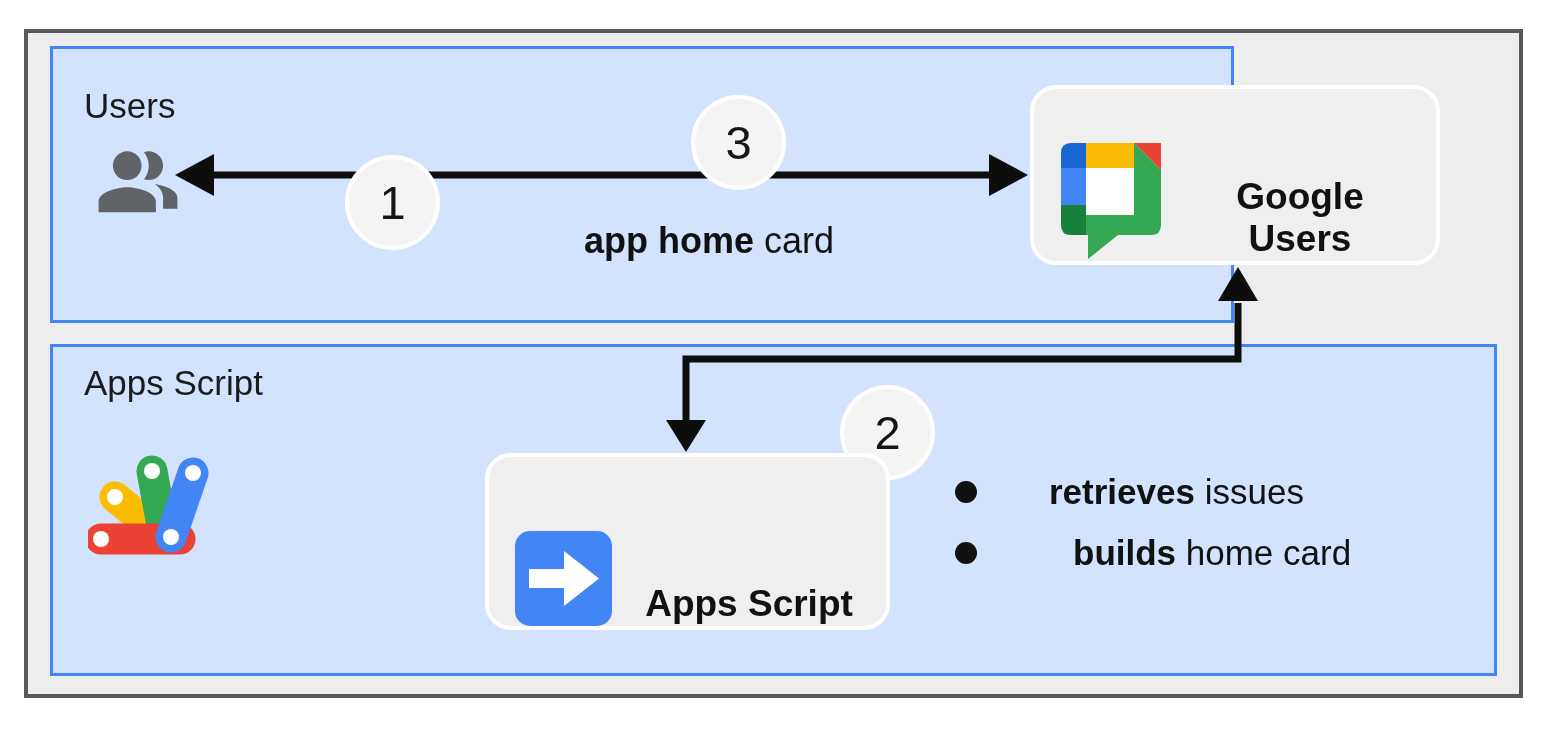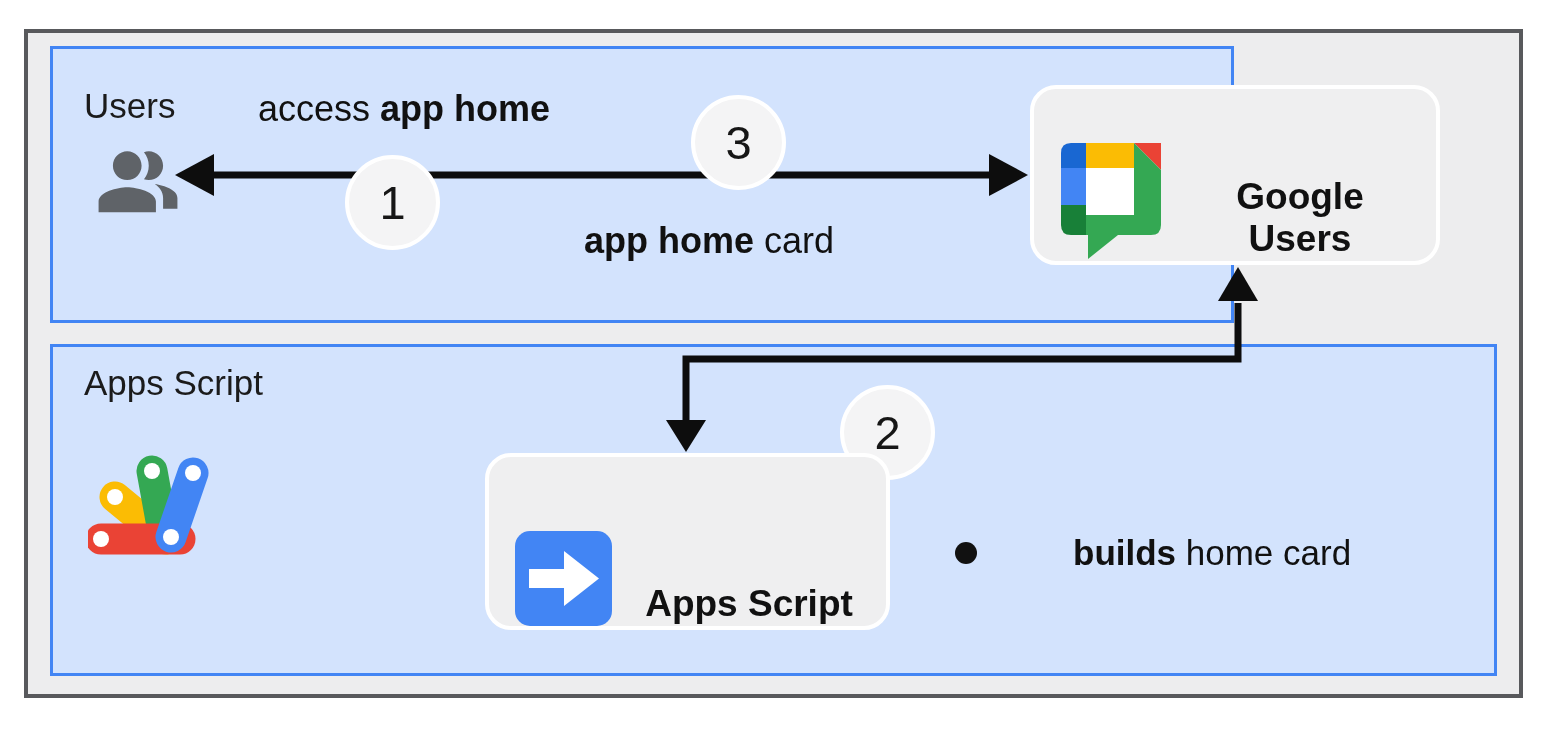--- a/index.html
+++ b/index.html
@@ -116,23 +116,20 @@
       <polygon points="1028,175 989,154 989,196" fill="#0d0d0d"></polygon>
     </g>
 
     <g>
       <polyline points="686,424 686,359 1238,359 1238,303" fill="none" stroke="#0d0d0d" stroke-width="7"></polyline>
       <polygon points="686,452 666,420 706,420" fill="#0d0d0d"></polygon>
       <polygon points="1238,267 1218,301 1258,301" fill="#0d0d0d"></polygon>
     </g>
   </svg>
 
-  <div class="abs edge-label access-label">
-    <span>access </span><b>app home</b>
-  </div>
   <div class="abs edge-label home-card-label">
     <b>app home</b><span> card</span>
   </div>
 
   <div class="abs badge badge-1">
     <span>1</span>
   </div>
   <div class="abs badge badge-3">
     <span>3</span>
   </div>
@@ -164,18 +161,22 @@
       <svg viewBox="0 0 97 95" width="100%" height="100%" aria-hidden="true">
         <rect x="0" y="0" width="97" height="95" rx="15" fill="#4285f4"></rect>
         <path d="M14 38 H49 V20 L84 47.5 L49 75 V57 H14 Z" fill="#ffffff"></path>
       </svg>
     </div>
     <div class="node-label">
       <span>Apps Script</span><br>
     </div>
   </div>
 
+  <div class="bullet-row bullet-row-1">
+    <span class="bullet-dot"></span>
+    <span class="bullet-text"><b>retrieves</b><span> issues</span></span>
+  </div>
   <div class="bullet-row bullet-row-2">
     <span class="bullet-dot"></span>
     <span class="bullet-text"><b>builds</b><span> home card</span></span>
   </div>
 
 </div>
 
 </body></html>

